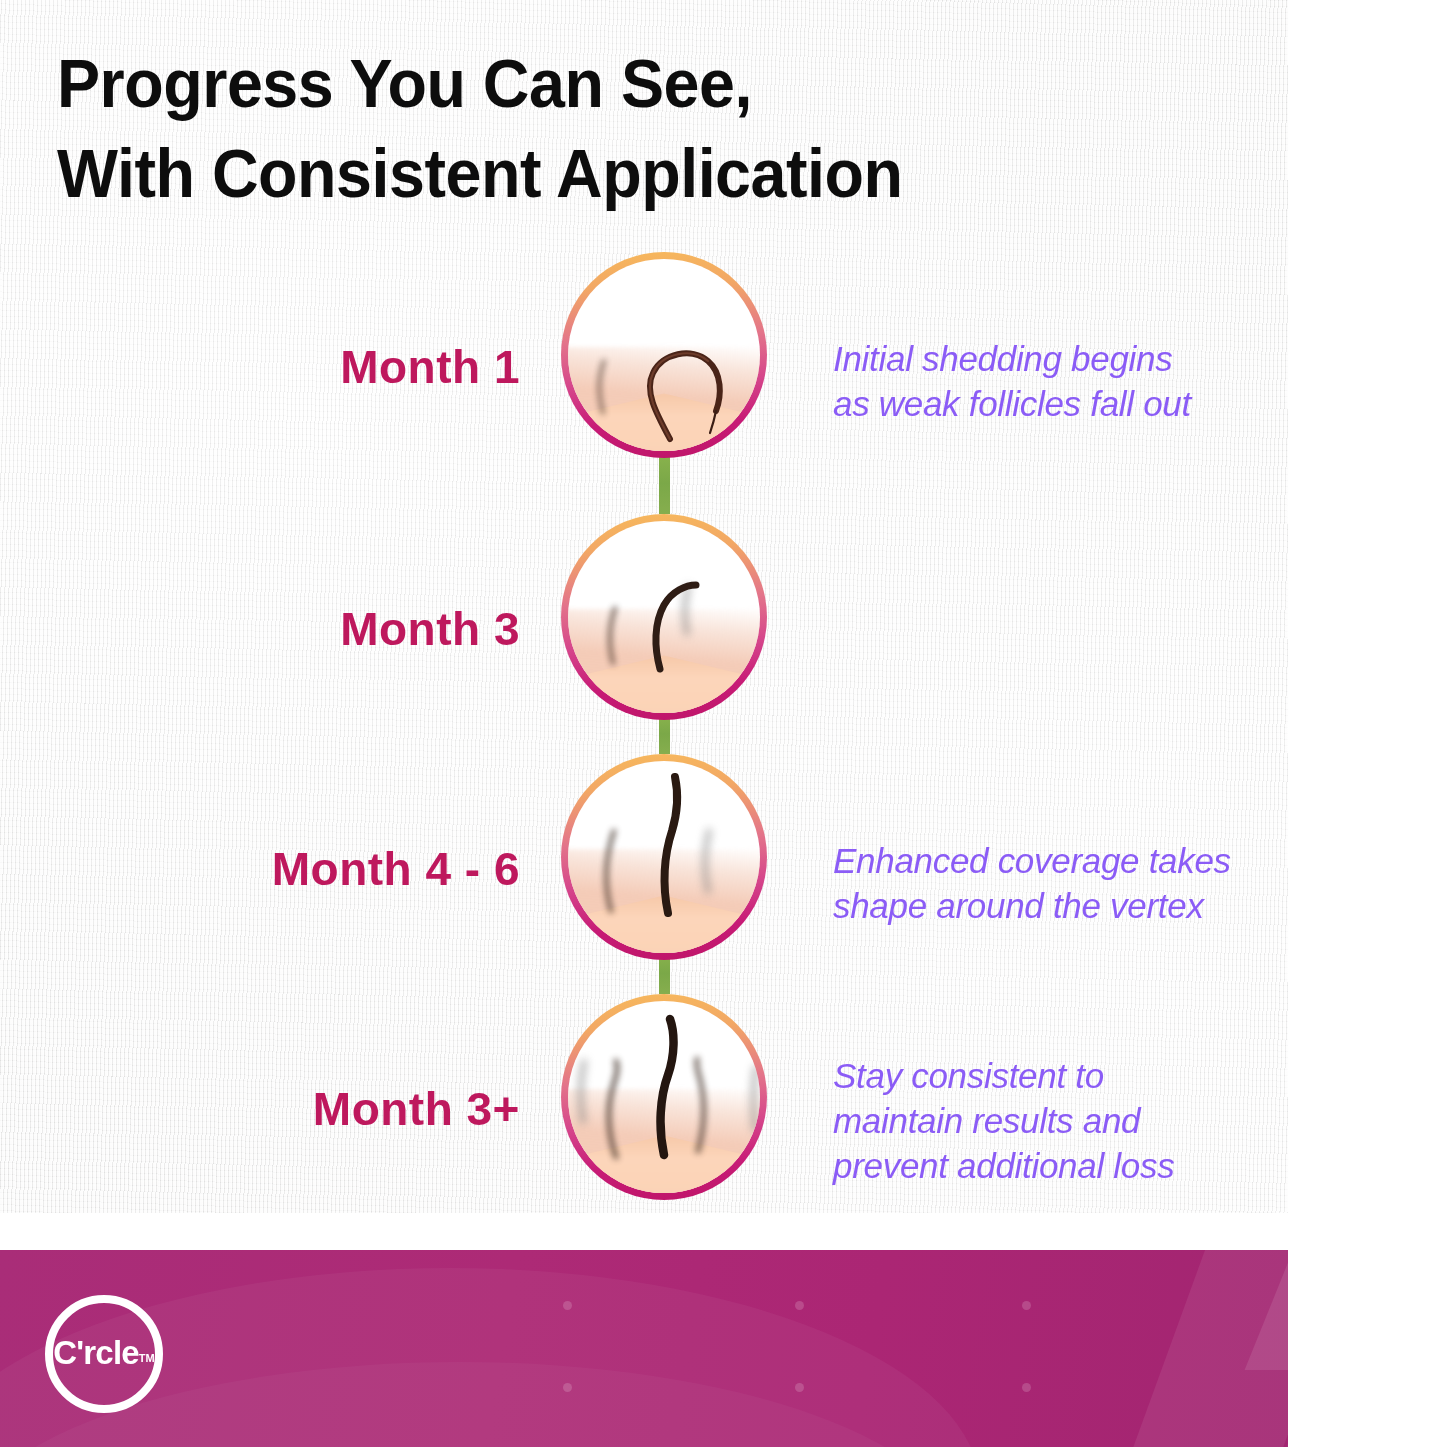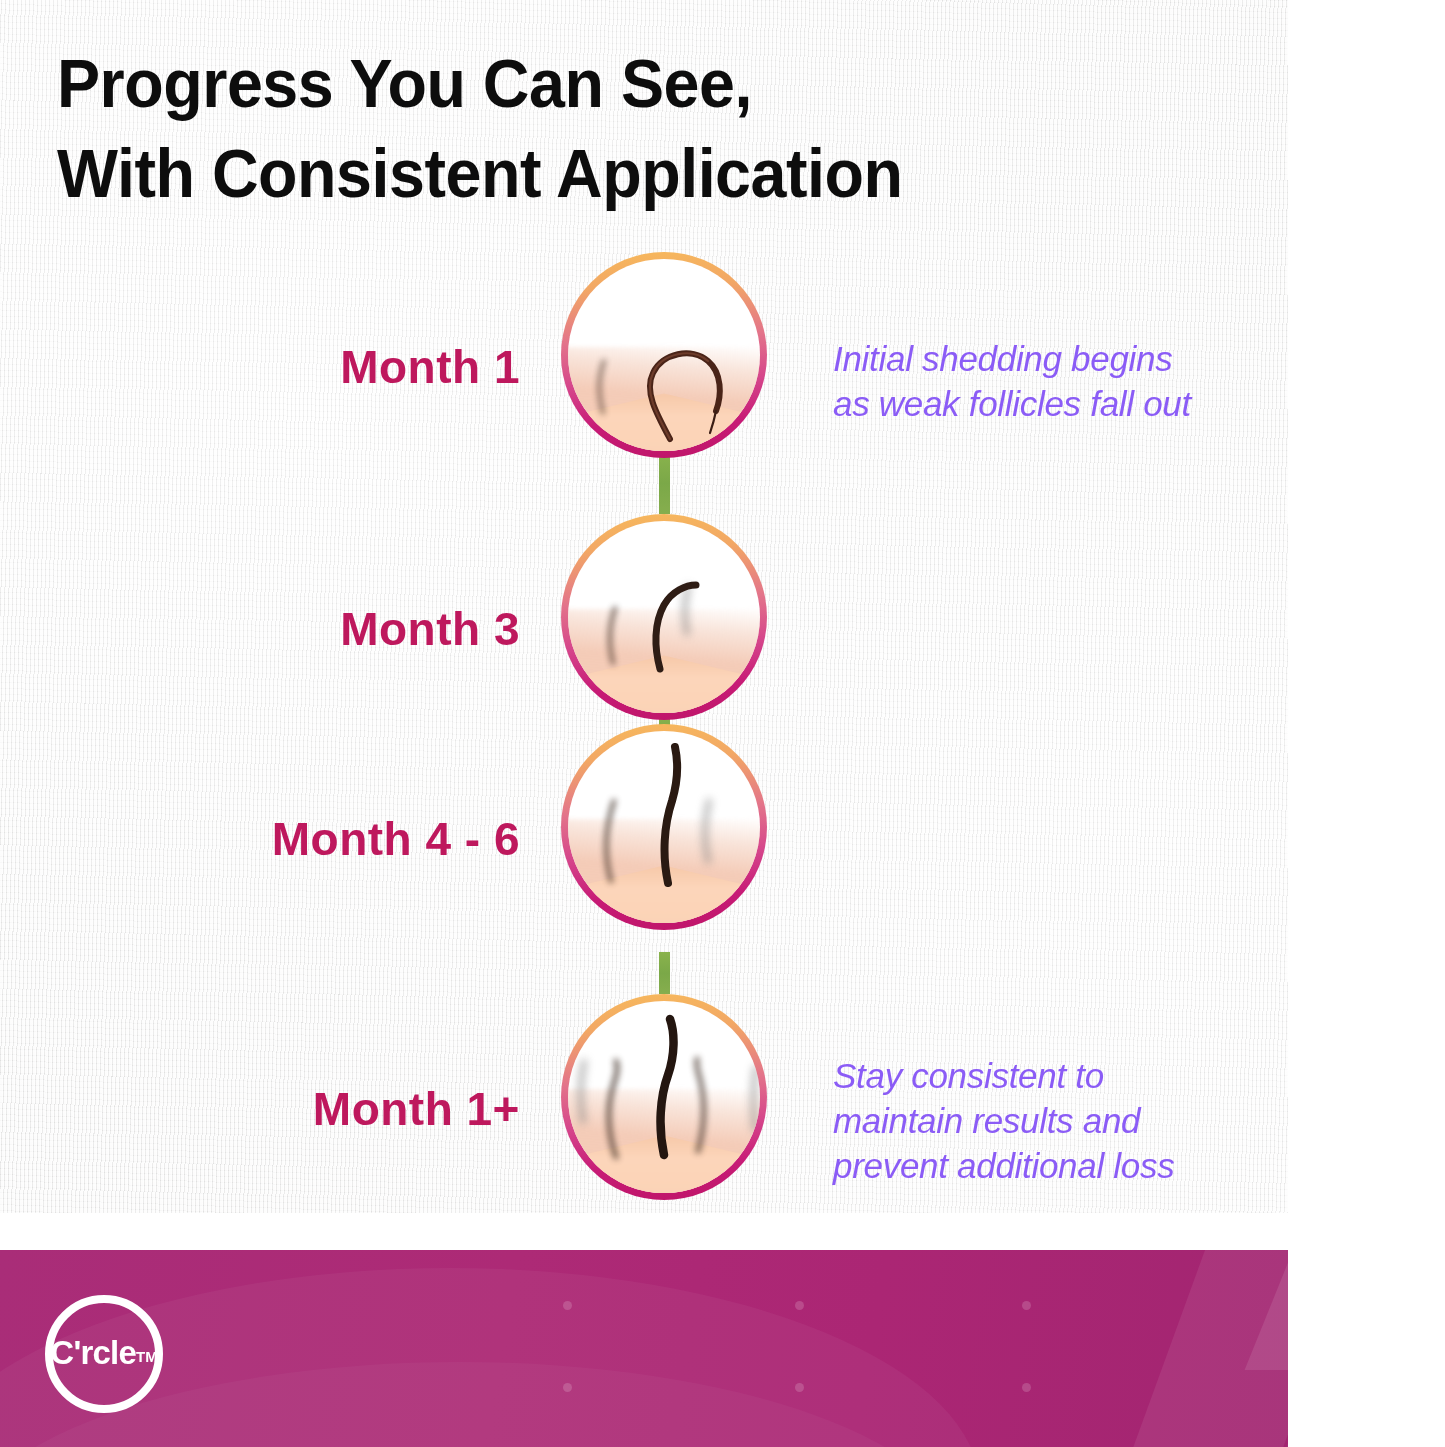--- a/index.html
+++ b/index.html
@@ -271,21 +271,21 @@
     transform: translateY(-52%);
     text-align: center;
     color: #ffffff;
     font-size: 33px;
     font-weight: 700;
     letter-spacing: -0.8px;
     white-space: nowrap;
   }
 
   #logo-tm {
-    font-size: 15px;
+    font-size: 11px;
     font-weight: 700;
     vertical-align: 2px;
     letter-spacing: 0;
   }
 </style>
 </head>
 <body>
 
 <div id="page">
 
@@ -353,21 +353,21 @@
                 <path d="M10 90 C 4 68, 4 44, 14 26 C 22 12, 36 6, 46 6" stroke="#2f1d15" stroke-width="7" fill="none" stroke-linecap="round"></path>
                 <path d="M14 26 C 22 12, 36 6, 46 6" stroke="#2f1d15" stroke-width="3.4" fill="none" stroke-linecap="round"></path>
               </svg>
             </div>
           </div>
         </div>
       </div>
 
     </div>
 
-    <div class="step" style="top:472px;">
+    <div class="step" style="top:502px;">
       <div class="step-label" style="top:88px;">Month 4 - 6</div>
 
       <div class="circle-wrap" style="top:0px;">
         <div class="ring">
           <div class="ring-inner">
             <div class="scalp"></div>
             <div class="scalp-peak"></div>
             <div class="hair blurred2" style="left:128px;bottom:60px;">
               <svg width="24" height="66" viewBox="0 0 24 66">
                 <path d="M12 64 C 8 46, 8 24, 13 4" stroke="#777" stroke-width="5.5" fill="none" stroke-linecap="round"></path>
@@ -381,24 +381,26 @@
             <div class="hair" style="left:86px;bottom:38px;">
               <svg width="42" height="140" viewBox="0 0 42 140">
                 <path d="M14 138 C 8 110, 10 80, 18 56 C 24 36, 24 16, 21 2" stroke="#2a1a12" stroke-width="8" fill="none" stroke-linecap="round"></path>
                 <path d="M18 56 C 24 36, 24 16, 21 2" stroke="#2a1a12" stroke-width="3.2" fill="none" stroke-linecap="round"></path>
               </svg>
             </div>
           </div>
         </div>
       </div>
 
+      <div class="step-desc" style="top:85px;">Enhanced coverage takes
+shape around the vertex</div>
     </div>
 
     <div class="step" style="top:742px;">
-      <div class="step-label" style="top:88px;">Month 1+</div>
+      <div class="step-label" style="top:88px;">Month 3+</div>
 
       <div class="circle-wrap" style="top:0px;">
         <div class="ring">
           <div class="ring-inner">
             <div class="scalp"></div>
             <div class="scalp-peak"></div>
 
             <div class="hair blurred2" style="left:4px;bottom:70px;">
               <svg width="22" height="64" viewBox="0 0 22 64">
                 <path d="M11 62 C 8 44, 8 22, 12 3" stroke="#7a7a7a" stroke-width="6" fill="none" stroke-linecap="round"></path>

